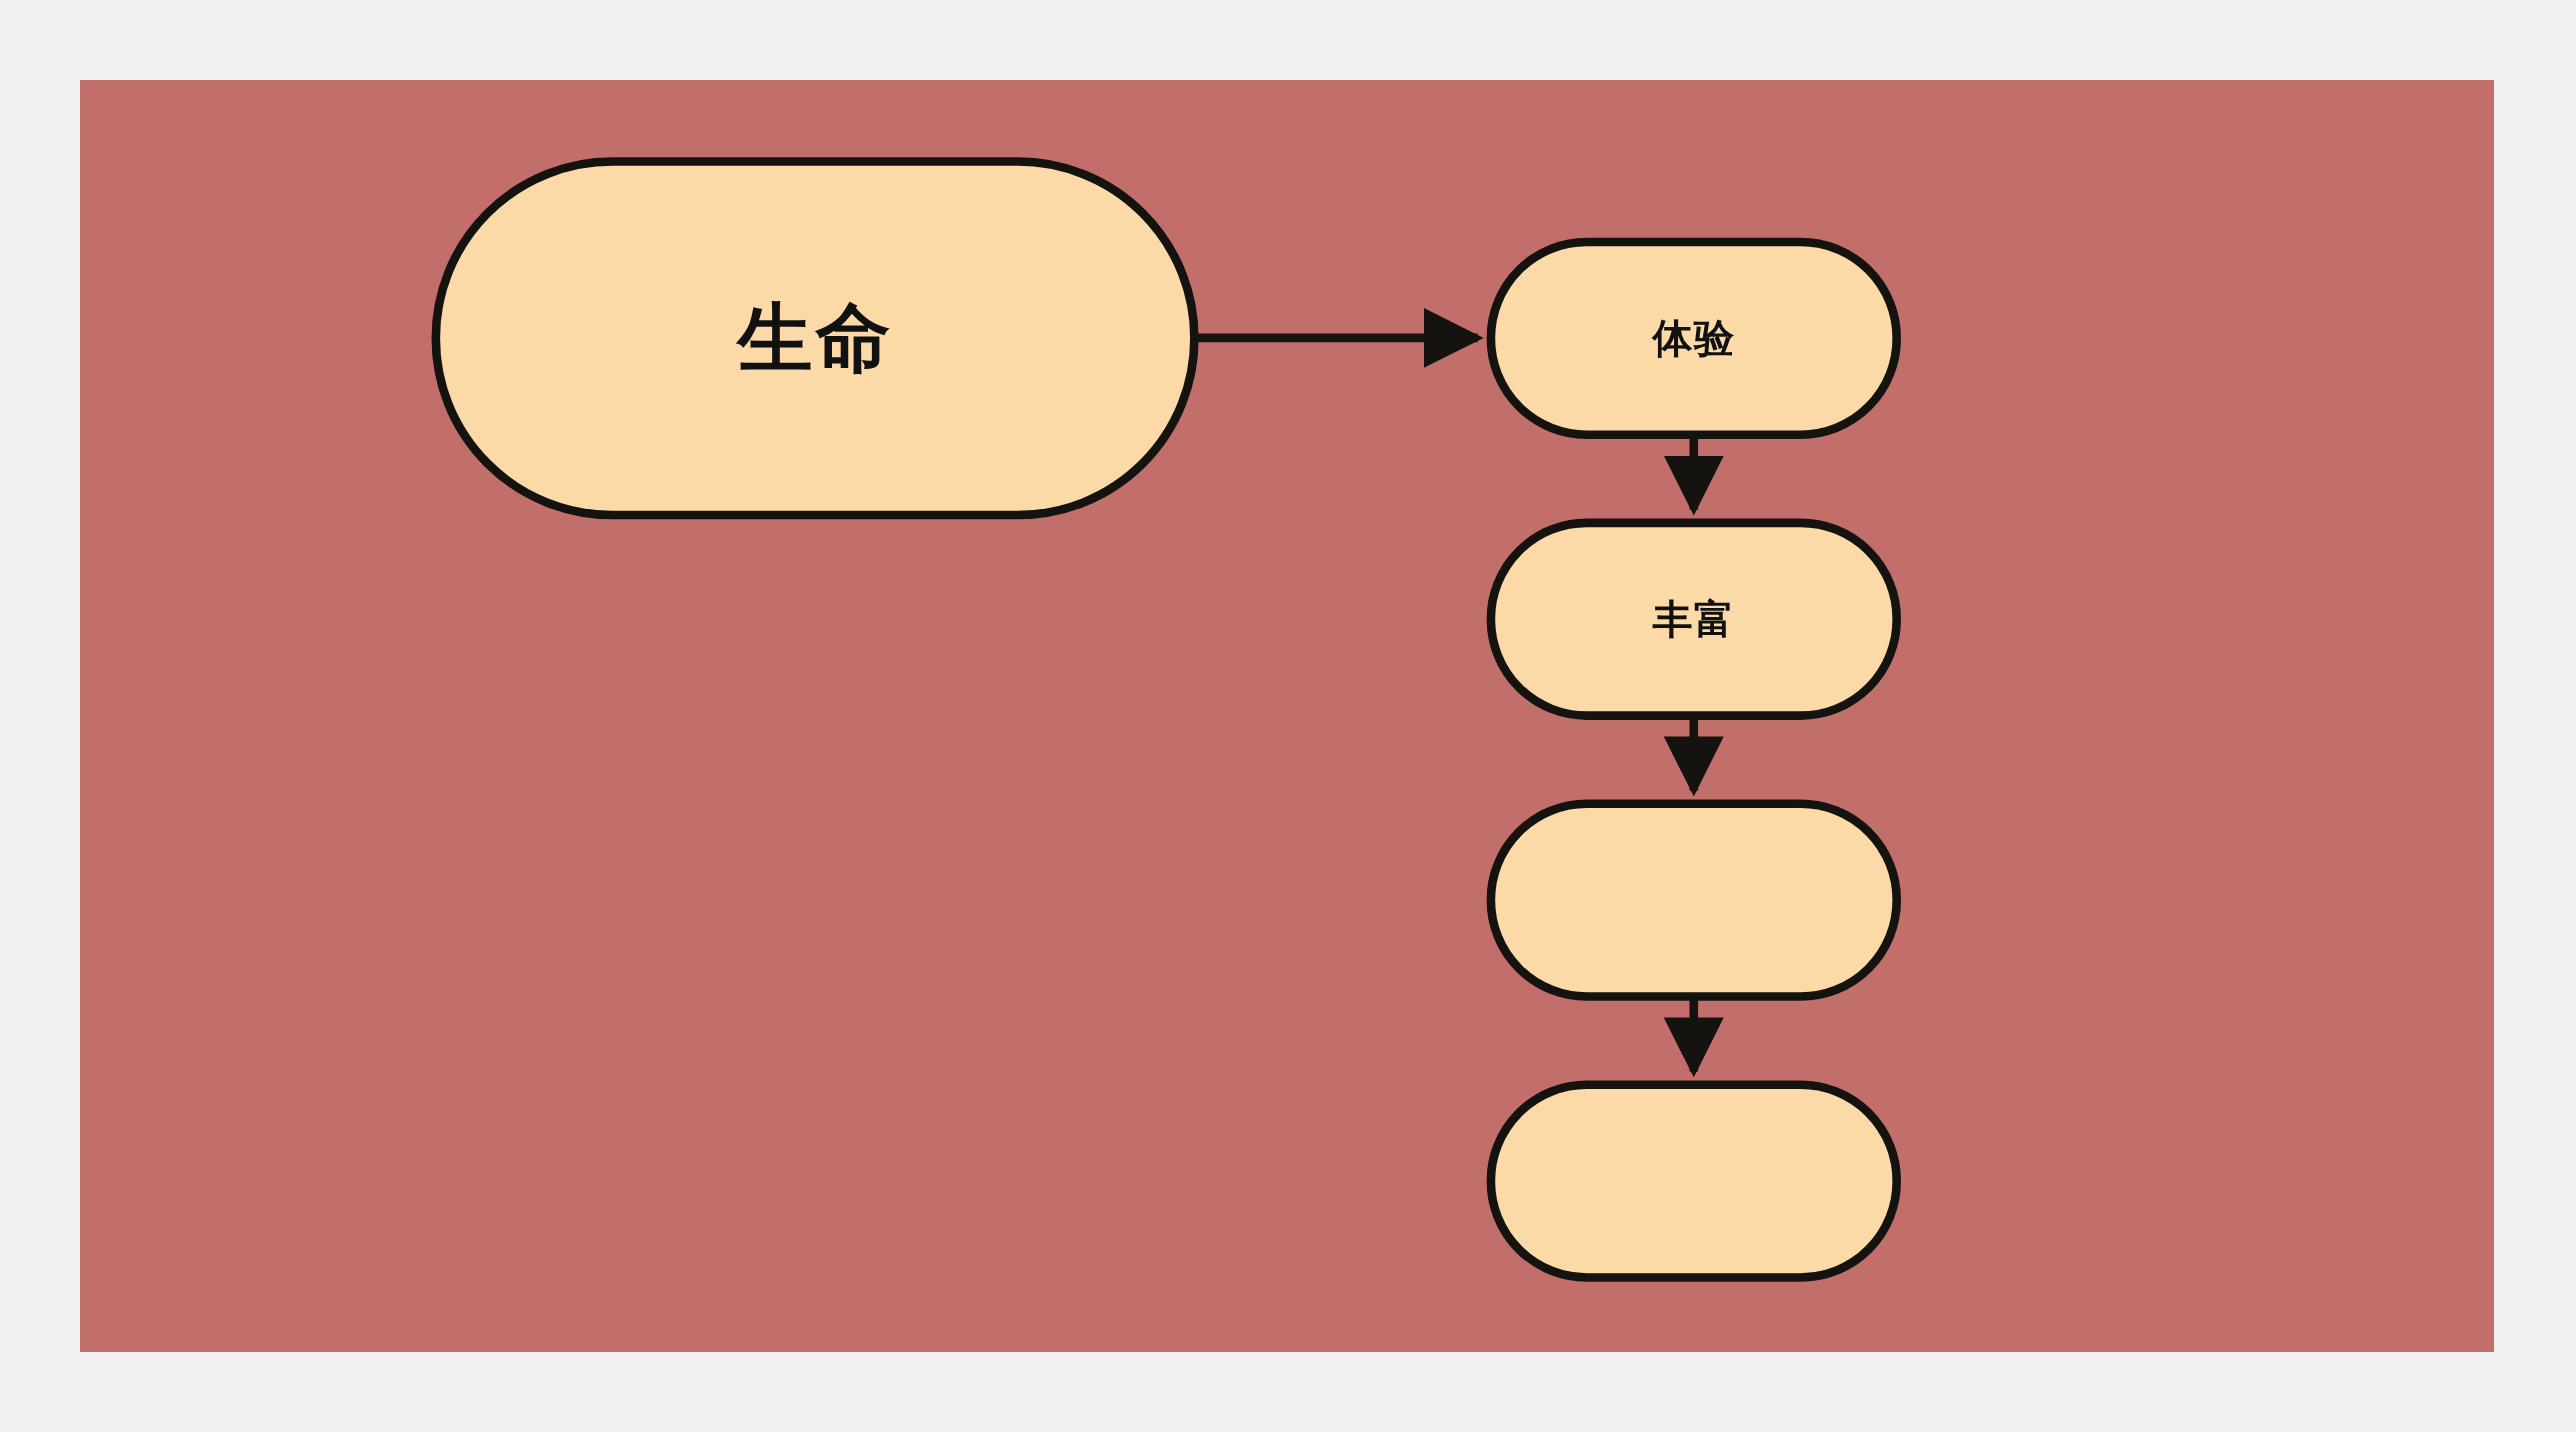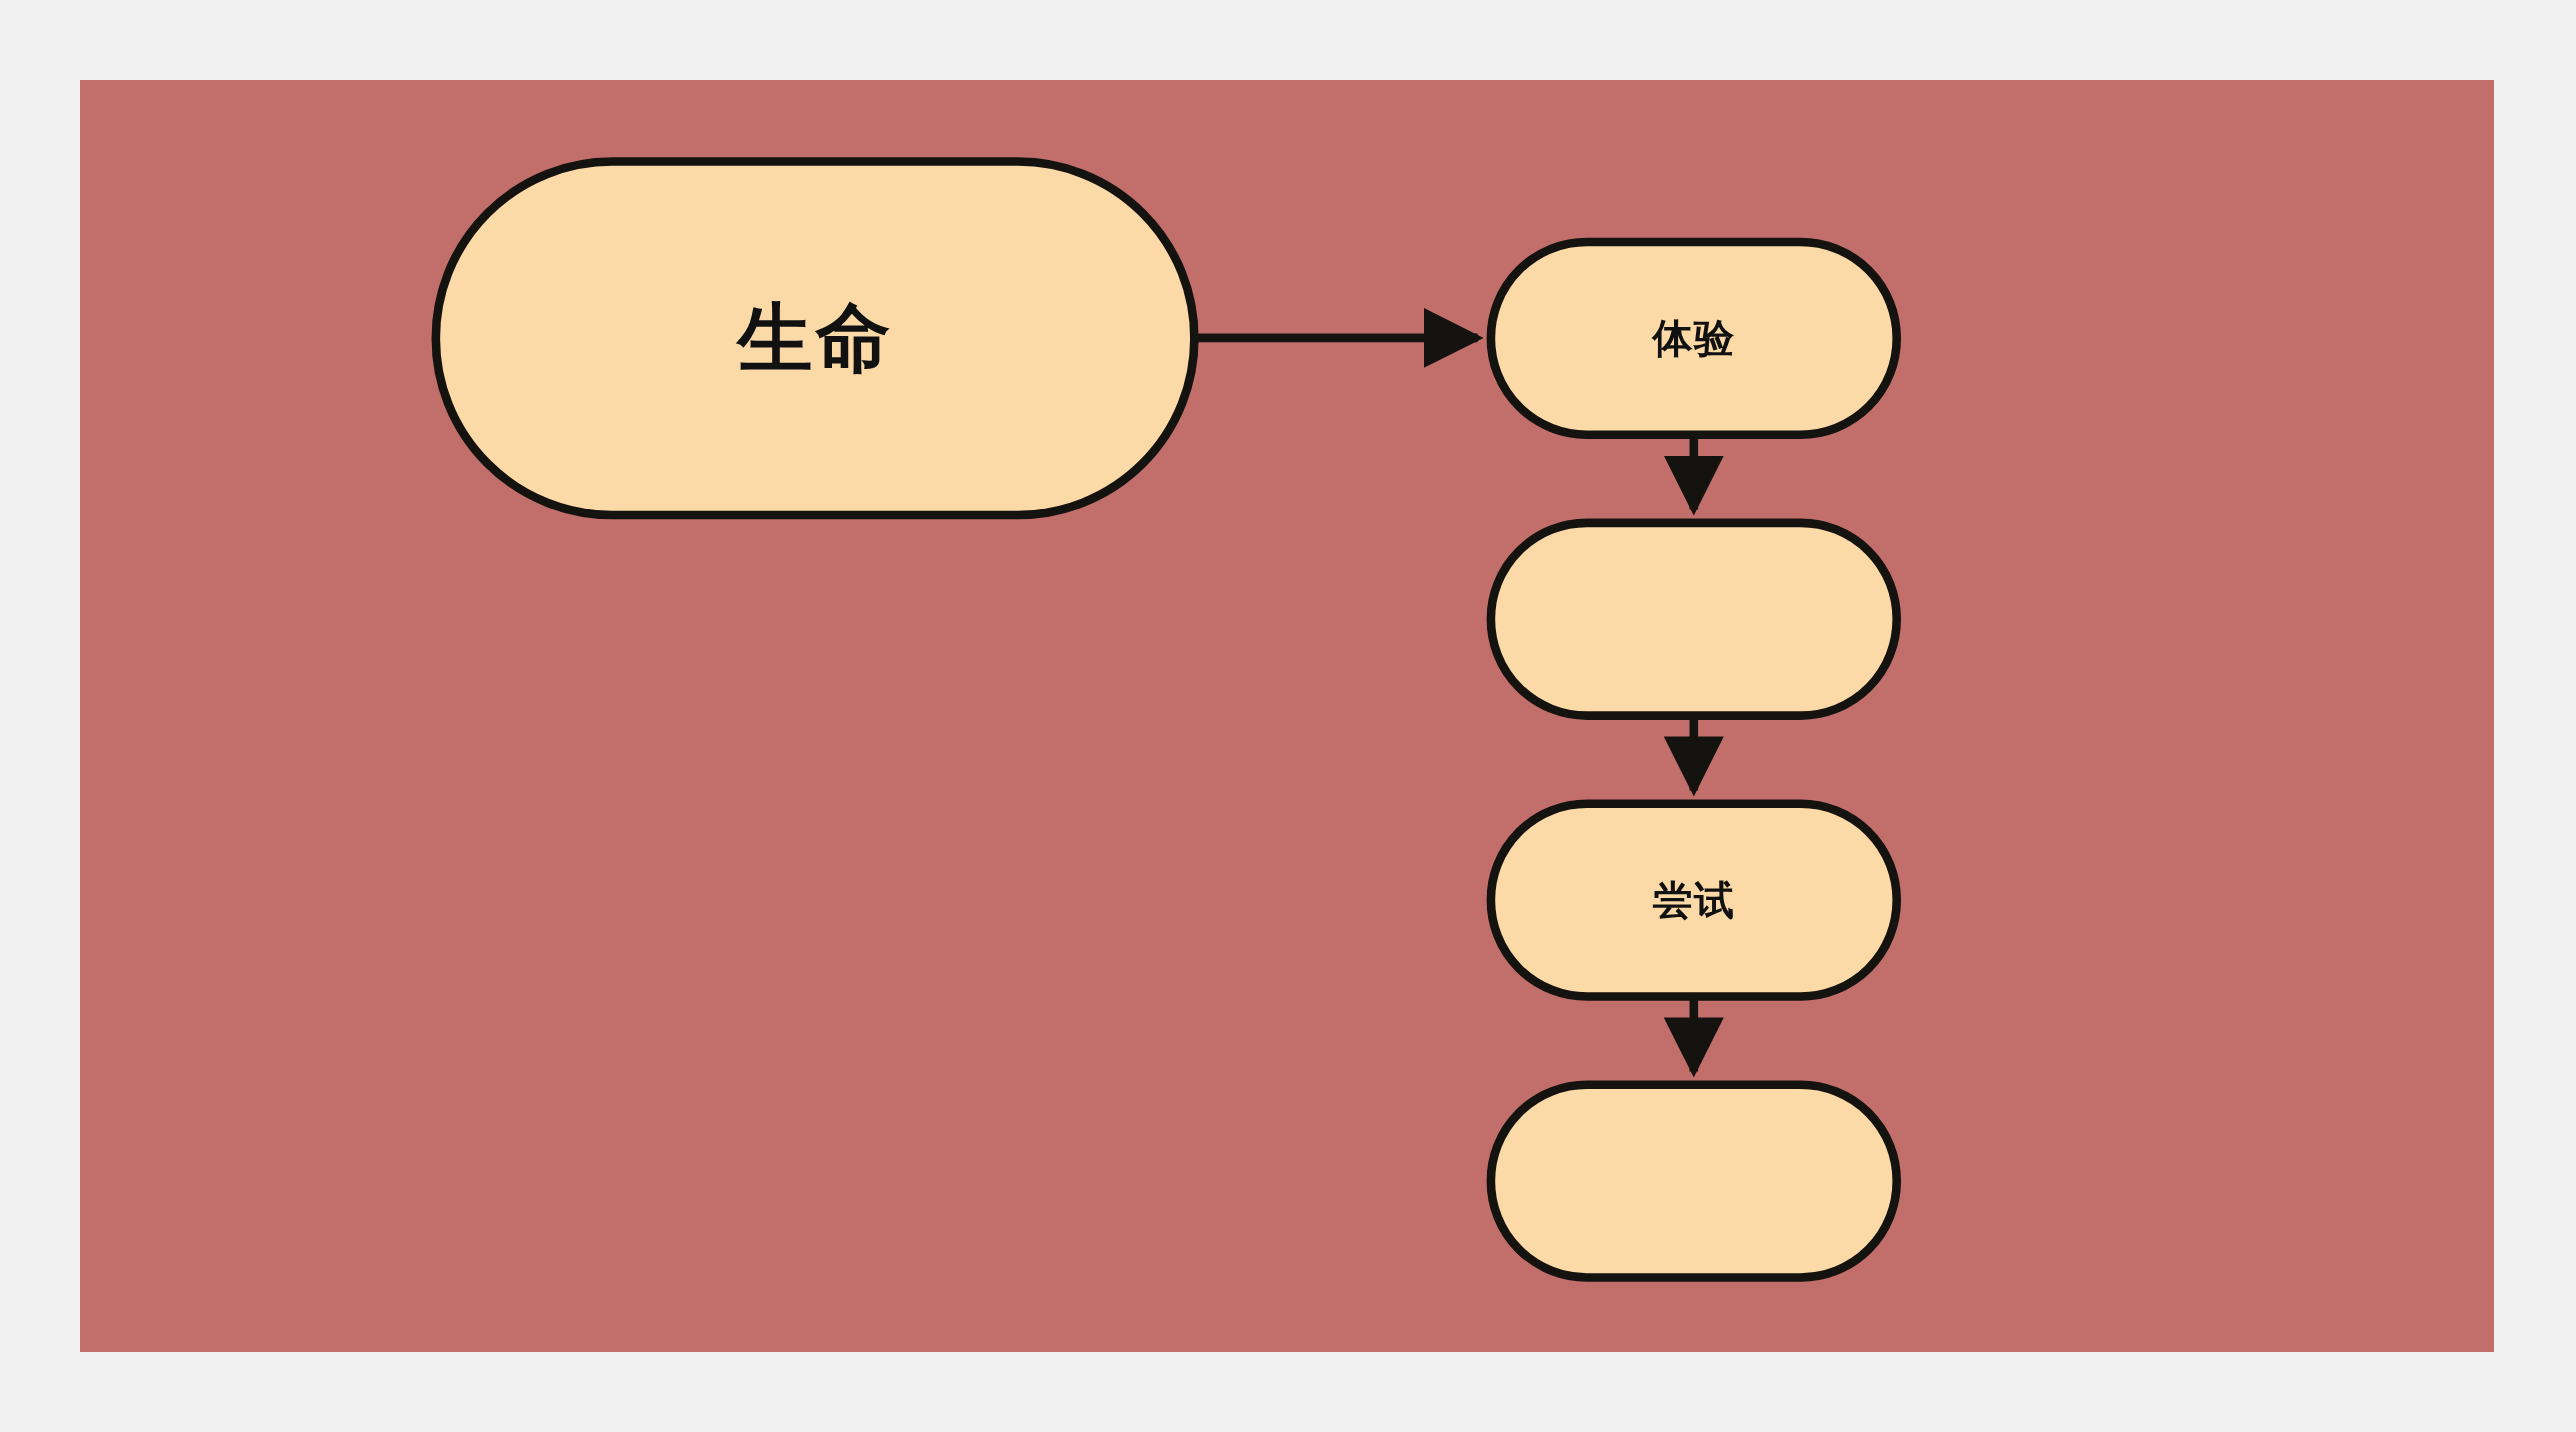--- a/index.html
+++ b/index.html
@@ -82,18 +82,18 @@
 
     <line x1="2170" y1="917" x2="2170" y2="1013" stroke="#15130f" stroke-width="11" marker-end="url(#arrow)"></line>
 
     <line x1="2170" y1="1277" x2="2170" y2="1373" stroke="#15130f" stroke-width="11" marker-end="url(#arrow)"></line>
   </svg>
 
   <div class="node-label root" style="left:436px; top:162px; width:759px; height:354px;">生命</div>
 
   <div class="node-label step" style="left:1491px; top:242px; width:406px; height:193px;">体验</div>
 
+  <div class="node-label step" style="left:1491px; top:523px; width:406px; height:193px;">丰富</div>
 
-  <div class="node-label step" style="left:1491px; top:804px; width:406px; height:193px;">尝试</div>
 
 
 </div>
 
 
 </body></html>

